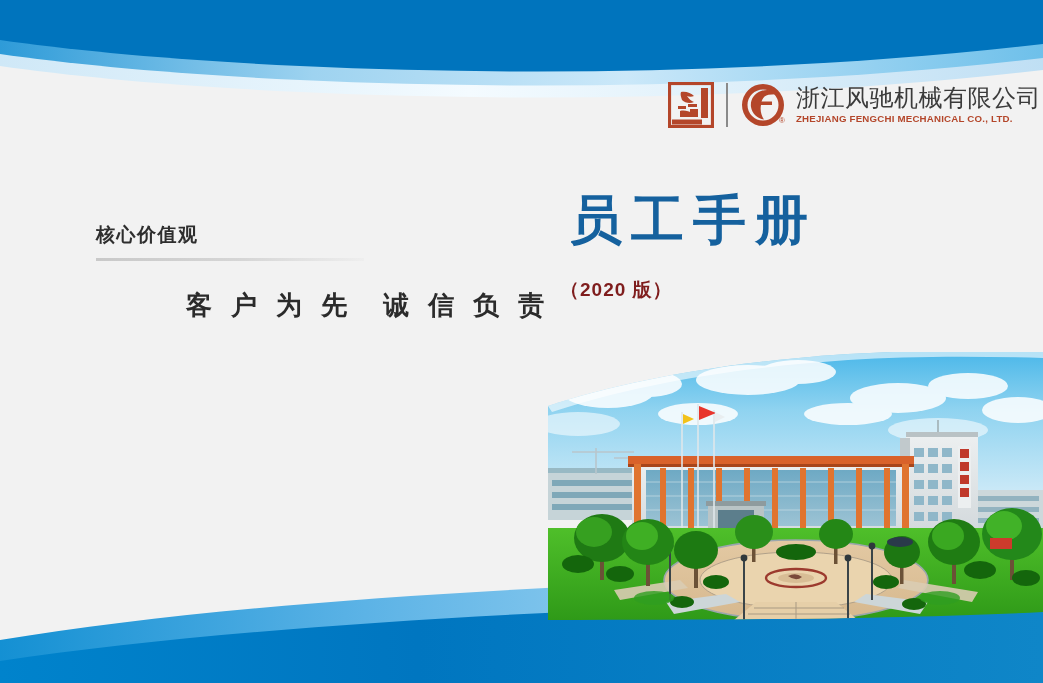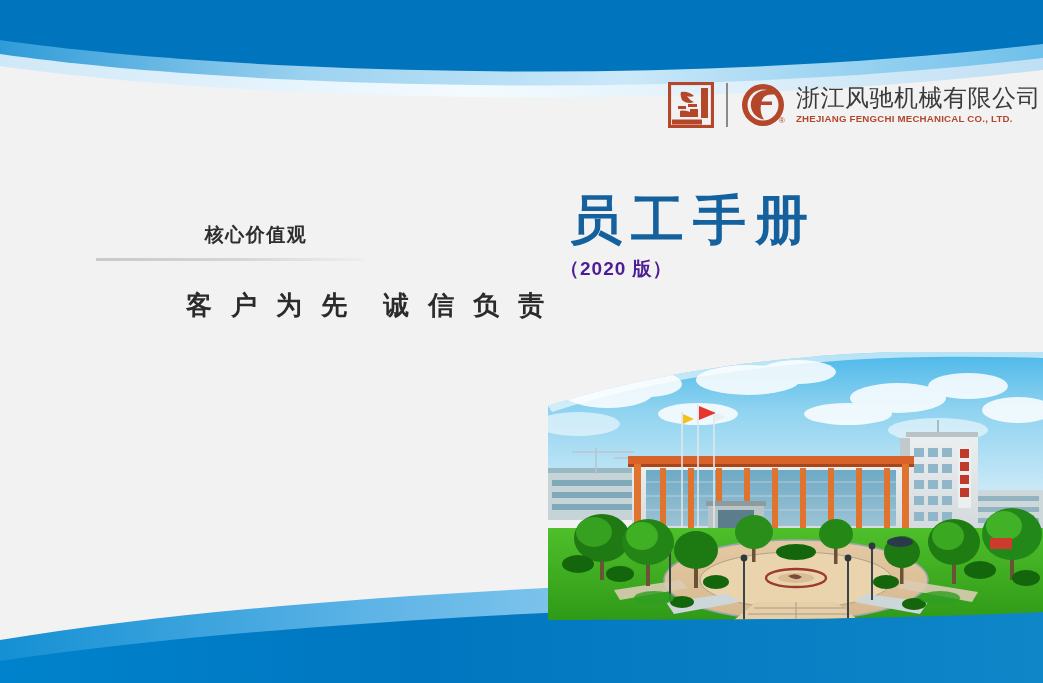--- a/index.html
+++ b/index.html
@@ -89,35 +89,34 @@
   .doc-title {
     font-size: 53px;
     font-weight: bold;
     color: #15619e;
     letter-spacing: 9px;
     text-indent: 9px;
     line-height: 1.05;
     white-space: nowrap;
   }
   .doc-edition {
-    margin-top: 8px;
+    margin-top: 29px;
     font-size: 19px;
     font-weight: bold;
-    color: #4c1d95;
+    color: #7f1d1d;
     letter-spacing: 1px;
     white-space: nowrap;
   }
 
   
   .values-block {
     position: absolute;
     left: 96px;
     top: 222px;
     width: 320px;
-    text-align: center;
   }
   .values-heading {
     font-size: 19px;
     font-weight: bold;
     color: #2e2e2e;
     letter-spacing: 1.5px;
     white-space: nowrap;
   }
   .values-rule {
     margin-top: 10px;

